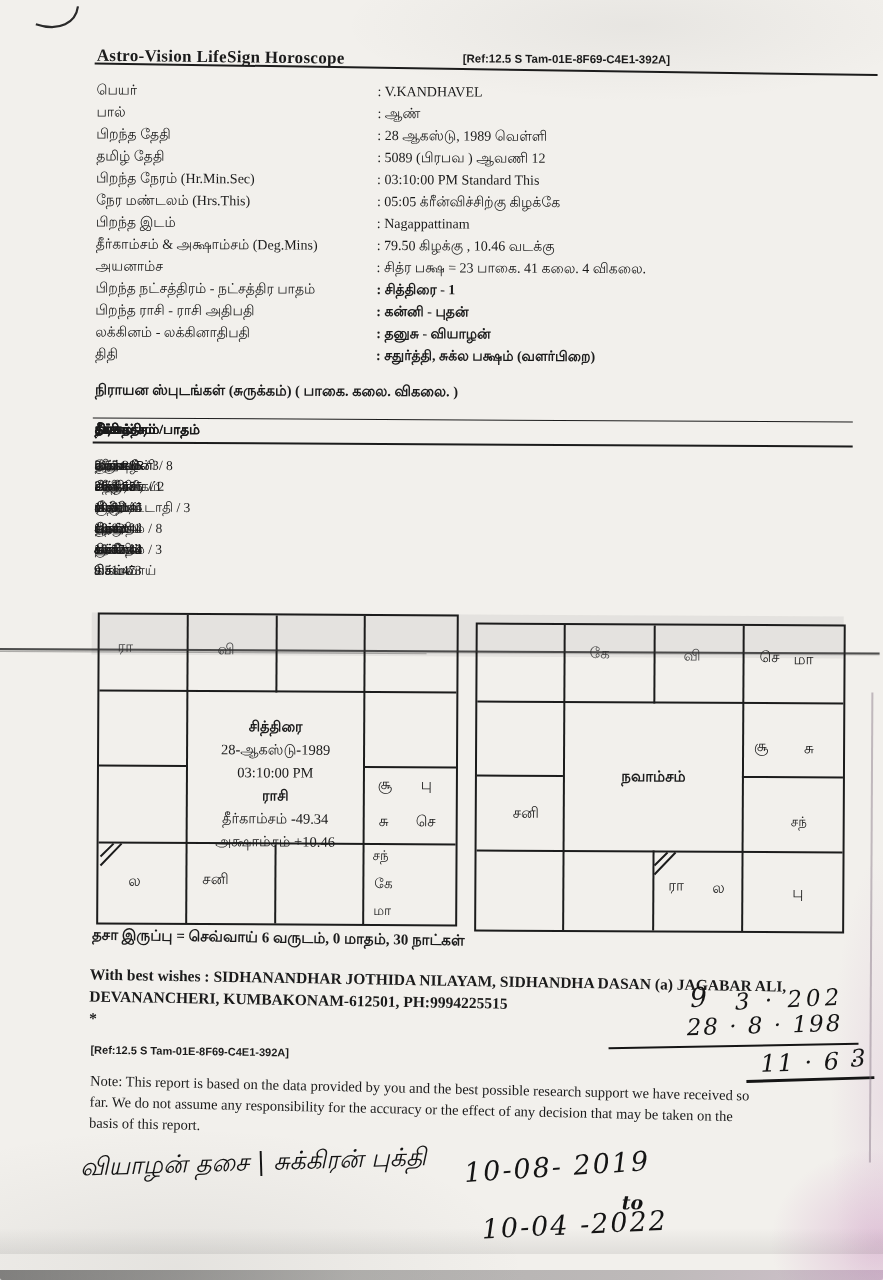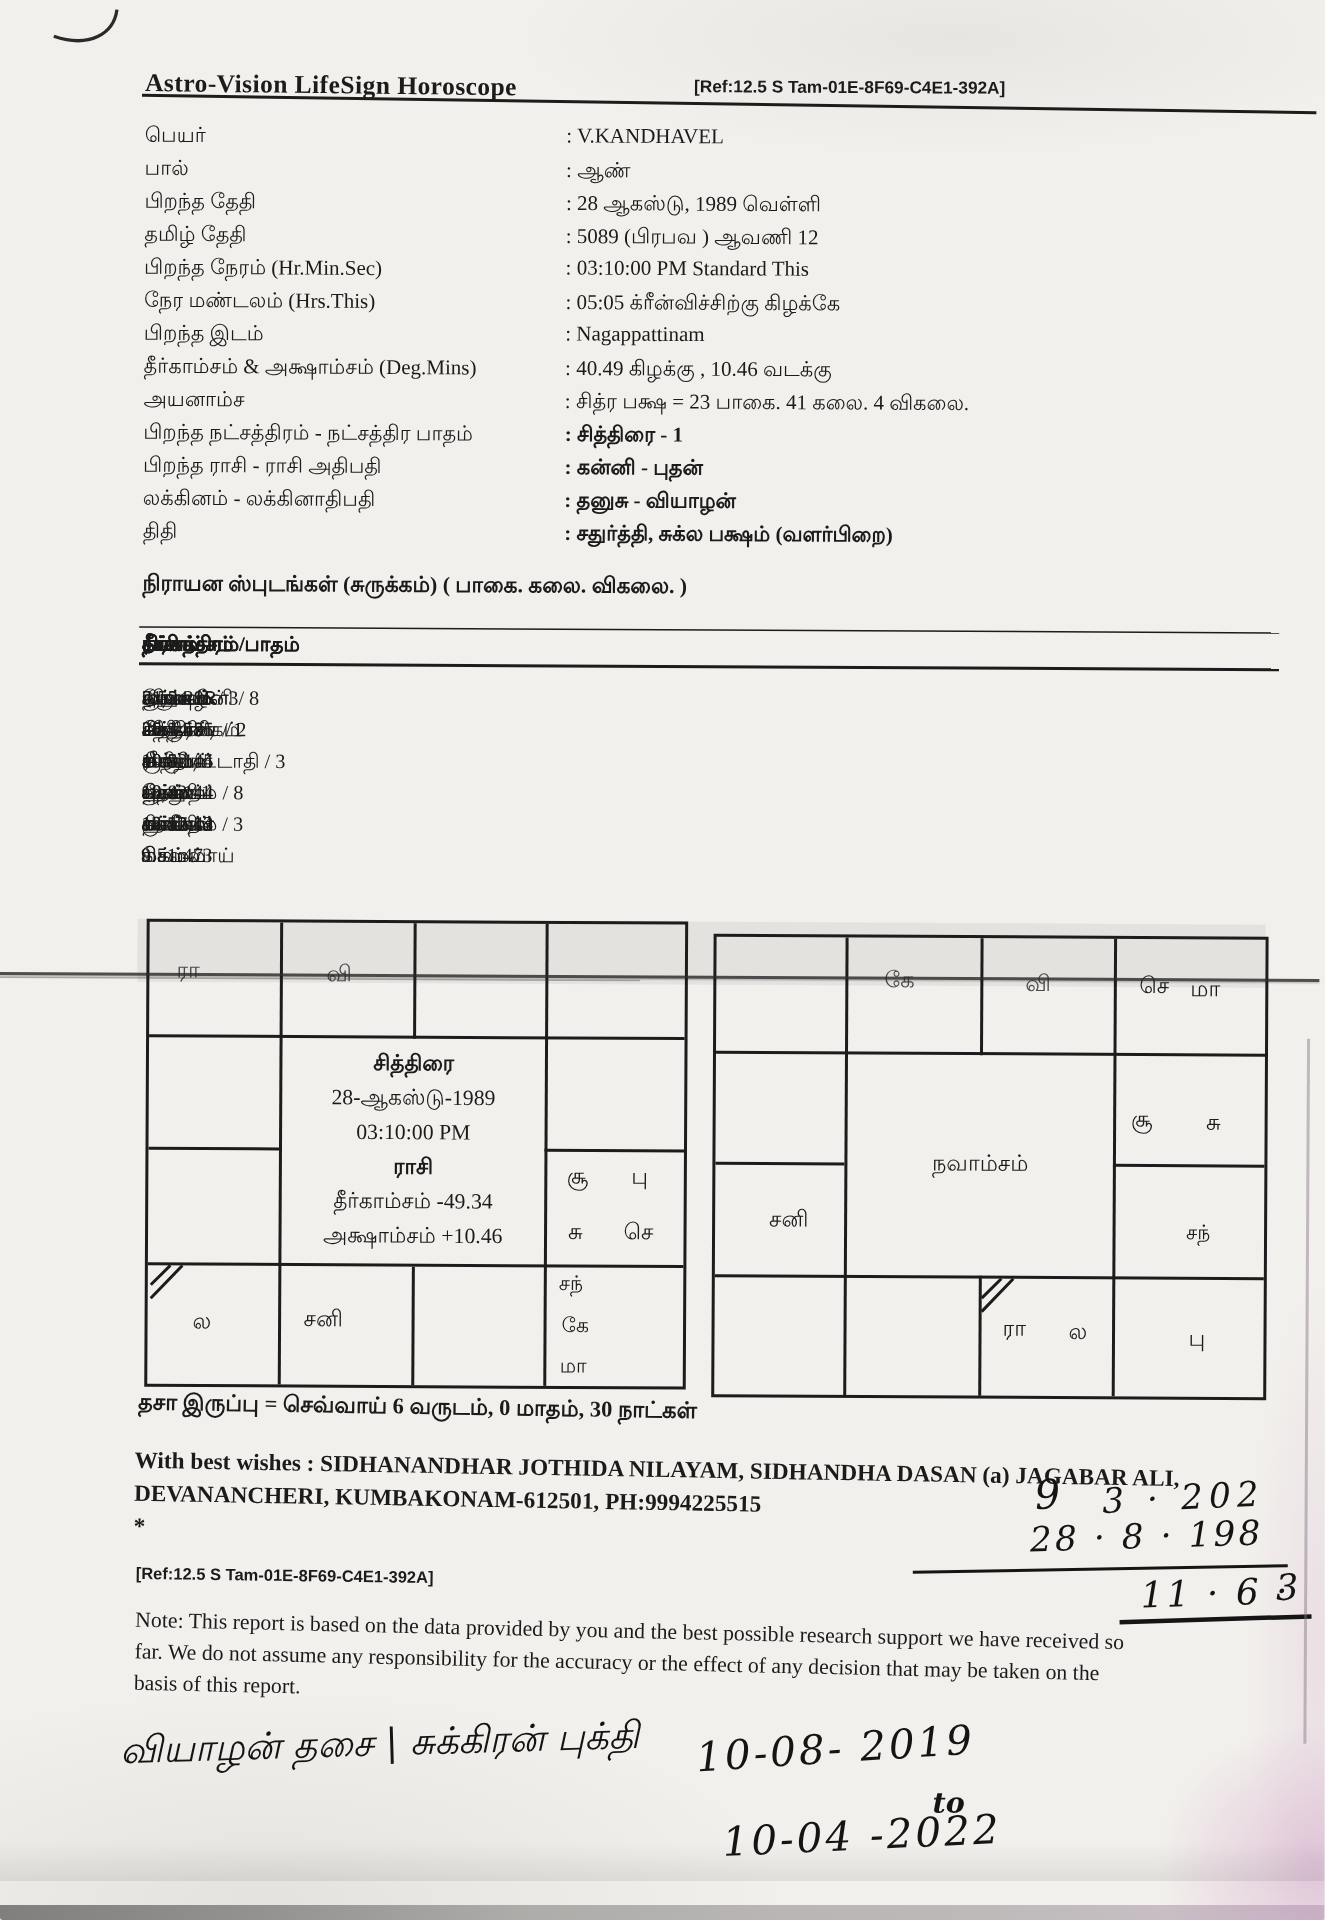--- a/index.html
+++ b/index.html
@@ -72,21 +72,21 @@
     <div class="irow" style="top:192px">
         <span class="ilabel">நேர மண்டலம் (Hrs.This)</span>
         <span class="ival">: 05:05 க்ரீன்விச்சிற்கு கிழக்கே</span>
       </div>
     <div class="irow" style="top:214px">
         <span class="ilabel">பிறந்த இடம்</span>
         <span class="ival">: Nagappattinam</span>
       </div>
     <div class="irow" style="top:236px">
         <span class="ilabel">தீர்காம்சம் &amp; அக்ஷாம்சம் (Deg.Mins)</span>
-        <span class="ival">: 40.49 கிழக்கு , 10.46 வடக்கு</span>
+        <span class="ival">: 79.50 கிழக்கு , 10.46 வடக்கு</span>
       </div>
     <div class="irow" style="top:258px">
         <span class="ilabel">அயனாம்ச</span>
         <span class="ival">: சித்ர பக்ஷ = 23 பாகை. 41 கலை. 4 விகலை.</span>
       </div>
     <div class="irow" style="top:280px">
         <span class="ilabel">பிறந்த நட்சத்திரம் - நட்சத்திர பாதம்</span>
         <span class="ival vb">: சித்திரை -  1</span>
       </div>
     <div class="irow" style="top:302px">
@@ -180,21 +180,21 @@
   <div class="chart" style="left:101px;top:612px;width:357px;height:308px">
     <div class="vl" style="left:87px;top:0;height:308px"></div>
     <div class="vl" style="left:176px;top:0;height:77px"></div>
     <div class="vl" style="left:176px;top:229px;height:79px"></div>
     <div class="vl" style="left:264px;top:0;height:308px"></div>
     <div class="hl" style="left:0;top:75px;width:357px"></div>
     <div class="hl" style="left:0;top:150px;width:87px"></div>
     <div class="hl" style="left:264px;top:150px;width:93px"></div>
     <div class="hl" style="left:0;top:227px;width:357px"></div>
 
-    <div class="ctrblock" style="left:89px;top:77px;width:175px;height:150px">
+    <div class="ctrblock" style="left:89px;top:94px;width:175px;height:150px">
       <span style="font-weight:bold">சித்திரை</span>
       <span>28-ஆகஸ்டு-1989</span>
       <span>03:10:00 PM</span>
       <span style="font-weight:bold">ராசி</span>
       <span>தீர்காம்சம்  -49.34</span>
       <span>அக்ஷாம்சம்  +10.46</span>
     </div>
 
     <span class="cellp faint" style="left:18px;top:24px">ரா</span>
     <span class="cellp faint" style="left:118px;top:26px">வி</span>
@@ -216,21 +216,21 @@
   <div class="chart" style="left:479px;top:620px;width:366px;height:305px">
     <div class="vl" style="left:86px;top:0;height:305px"></div>
     <div class="vl" style="left:176px;top:0;height:78px"></div>
     <div class="vl" style="left:176px;top:225px;height:80px"></div>
     <div class="vl" style="left:265px;top:0;height:305px"></div>
     <div class="hl" style="left:0;top:76px;width:366px"></div>
     <div class="hl" style="left:0;top:150px;width:86px"></div>
     <div class="hl" style="left:265px;top:150px;width:101px"></div>
     <div class="hl" style="left:0;top:225px;width:366px"></div>
 
-    <div class="ctrblock" style="left:88px;top:78px;width:177px;height:147px;font-weight:normal;font-size:15px">
+    <div class="ctrblock" style="left:88px;top:78px;width:177px;height:147px;font-weight:bold;font-size:15px">
       <span>நவாம்சம்</span>
     </div>
 
     <span class="cellp faint" style="left:112px;top:20px">கே</span>
     <span class="cellp faint" style="left:206px;top:22px">வி</span>
     <span class="cellp" style="left:282px;top:23px">செ</span>
     <span class="cellp" style="left:316px;top:25px">மா</span>
     <span class="cellp" style="left:277px;top:112px">சூ</span>
     <span class="cellp" style="left:327px;top:114px">சு</span>
     <span class="cellp" style="left:36px;top:180px">சனி</span>

